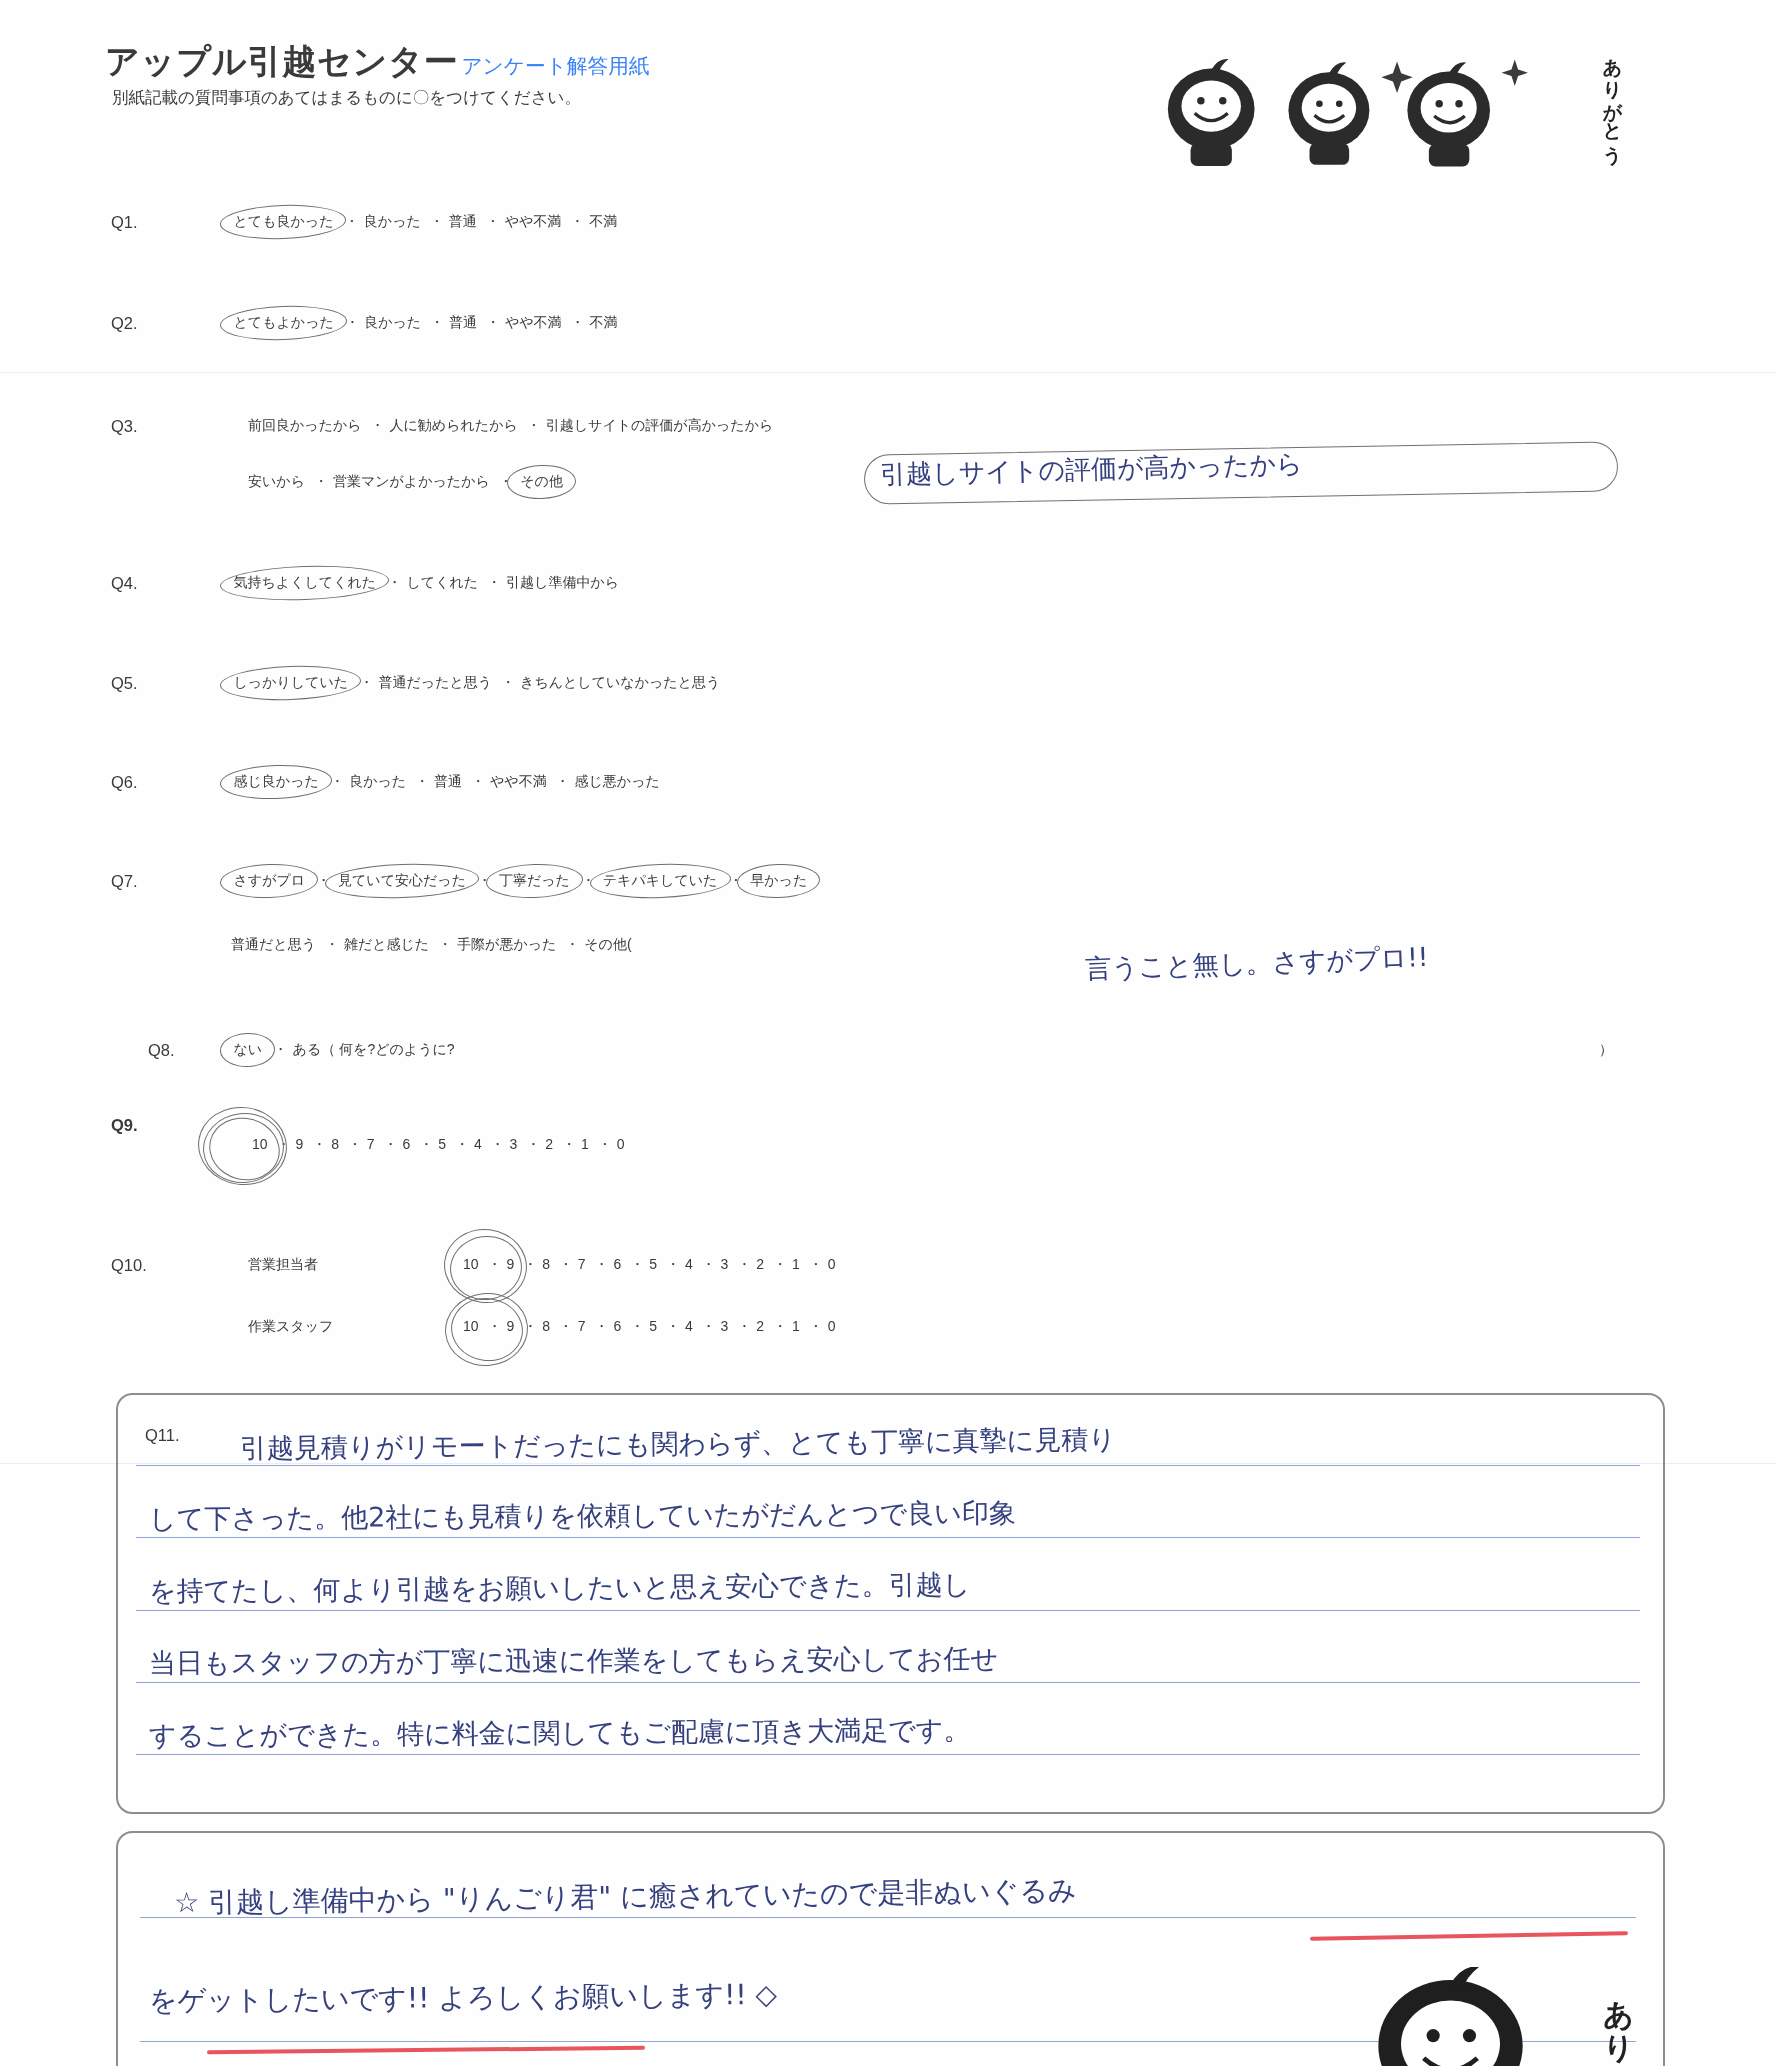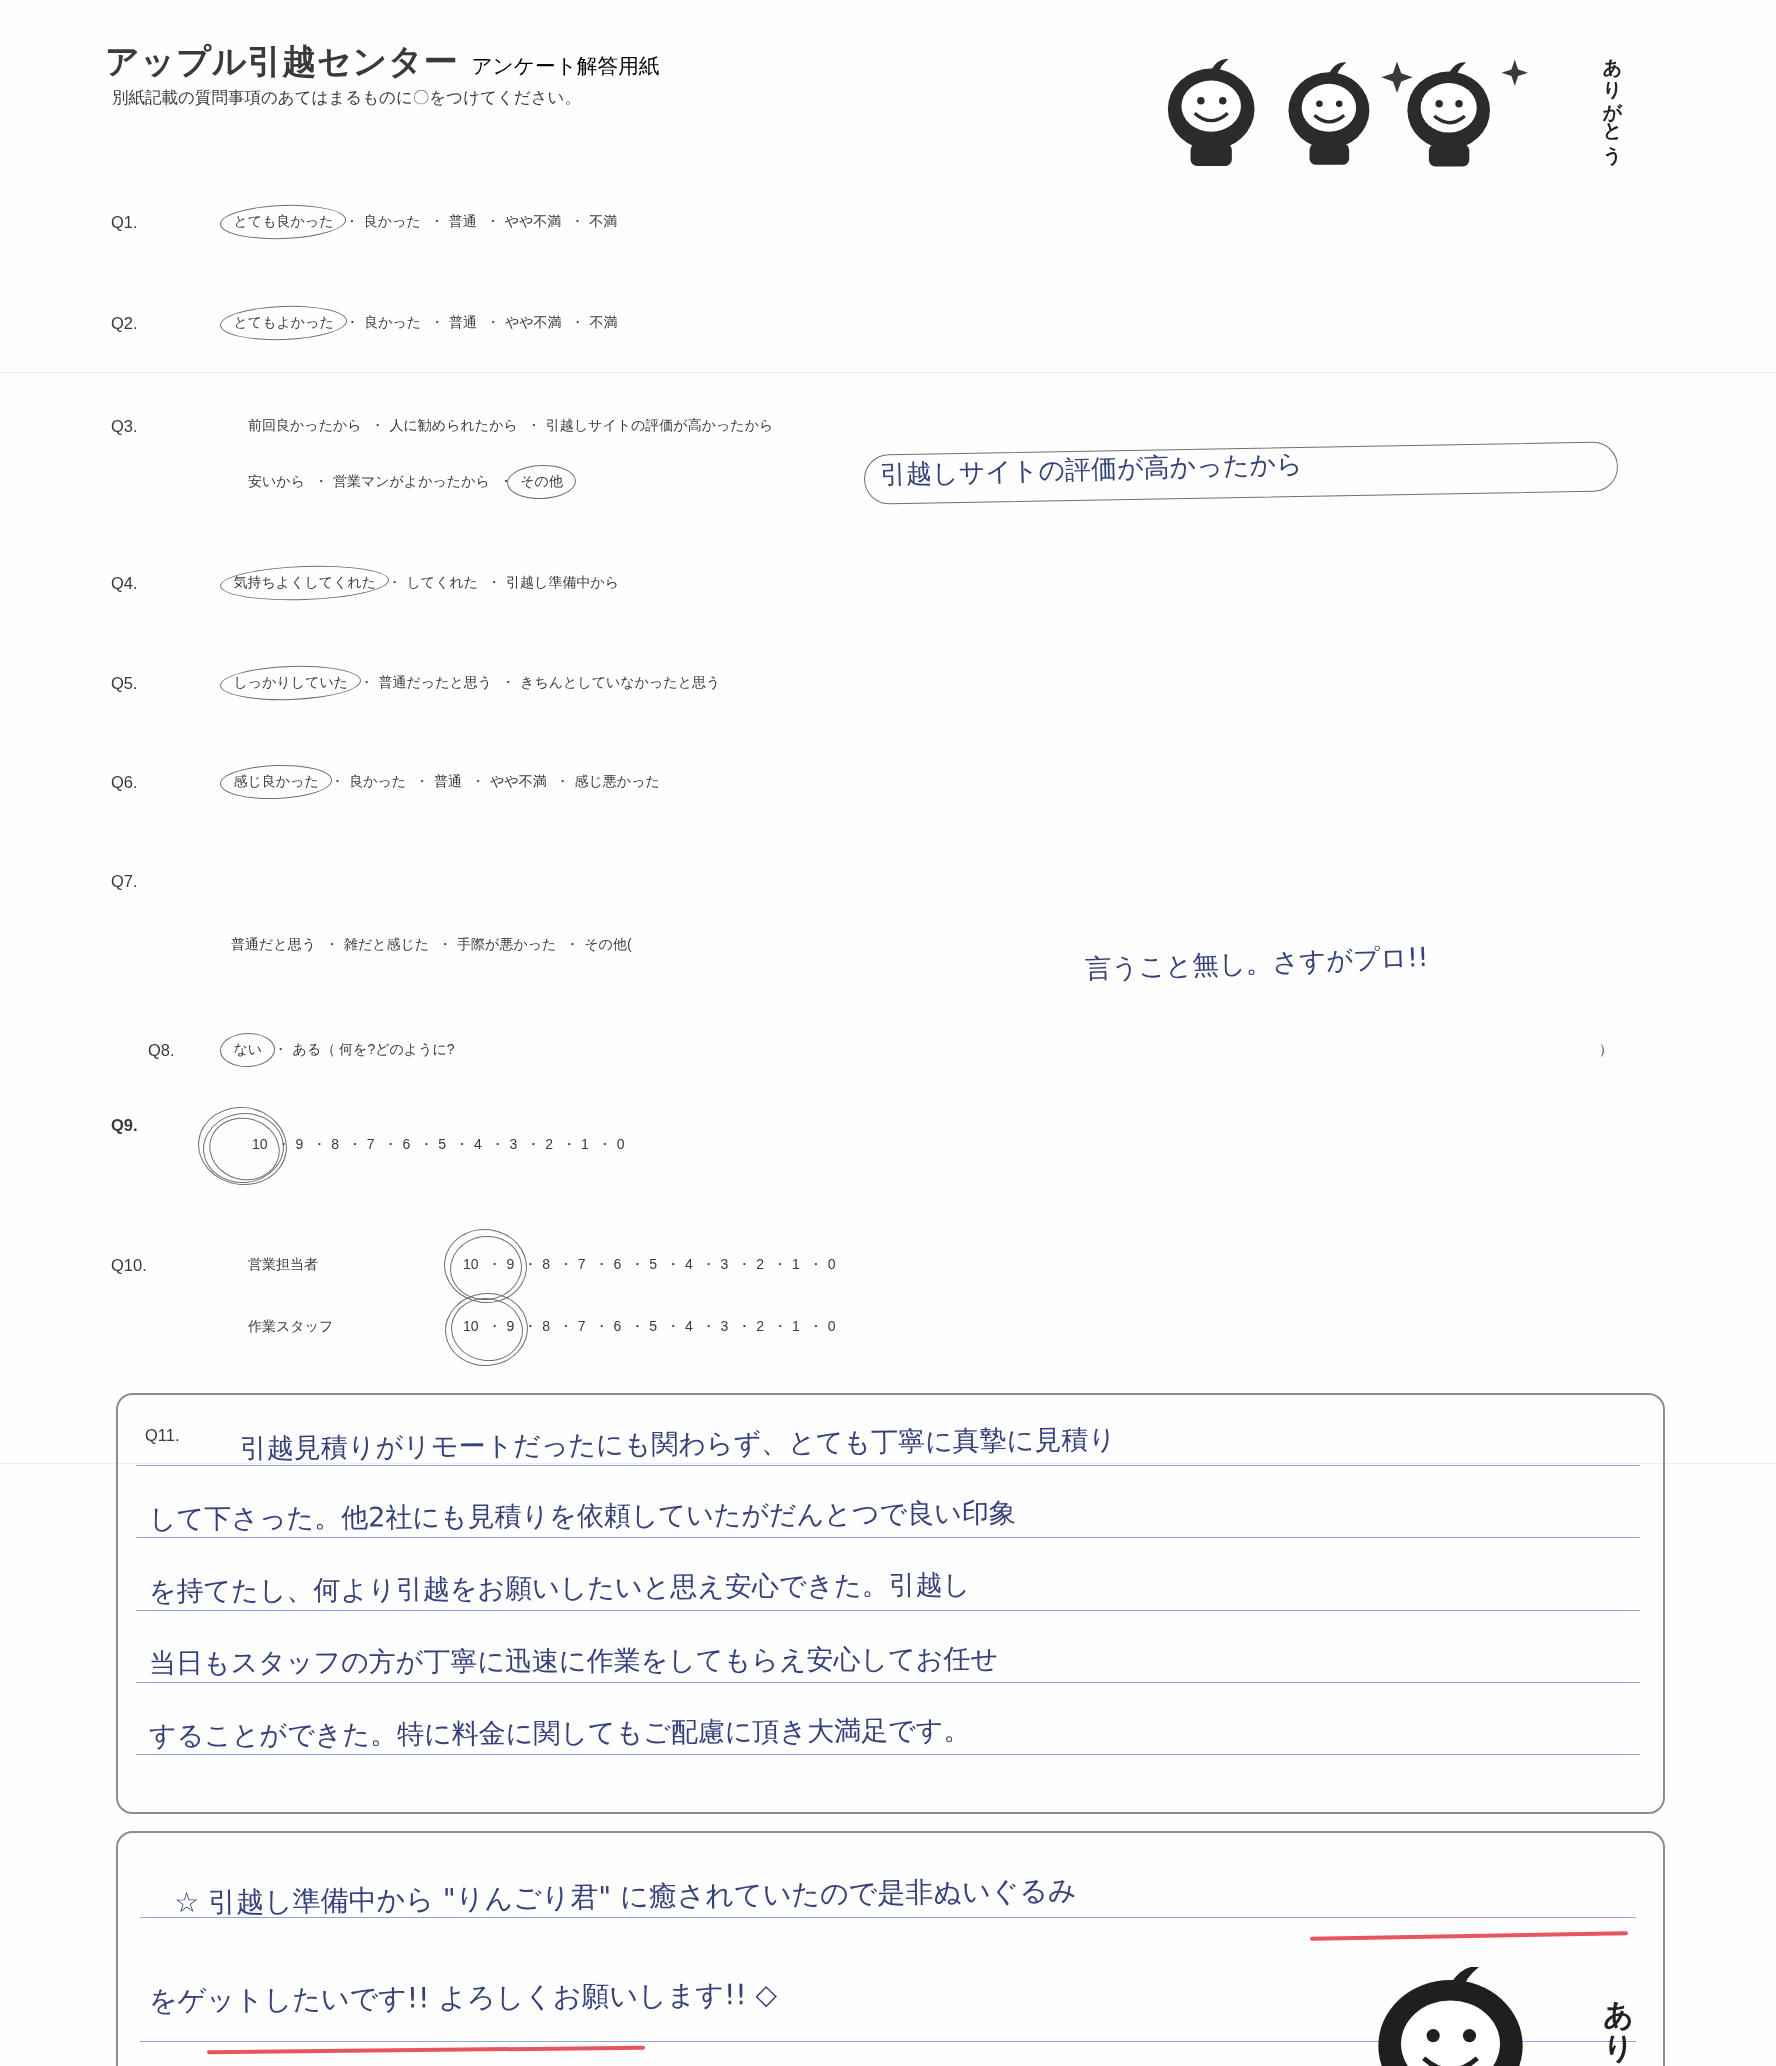--- a/index.html
+++ b/index.html
@@ -17,21 +17,21 @@
     background:#fefefe;
   }
   
   .scanline{position:absolute;left:0;right:0;height:0.4px;background:#e9eef2;}
   .title-block{position:absolute;left:105px;top:39px;}
   .brand{
     font-size:34px;font-weight:bold;letter-spacing:0.8px;color:#3a3a3a;
     display:inline-block;
   }
   .subtitle{
-    font-size:20.7px;color:#000000;display:inline-block;margin-left:11px;
+    font-size:20.7px;color:#3b82f6;display:inline-block;margin-left:1px;
   }
   .instruction{
     position:absolute;left:112px;top:87px;font-size:16.5px;color:#3a3a3a;
   }
   .q-row{position:absolute;font-size:14px;color:#3a3a3a;white-space:nowrap;}
   .q-label{position:absolute;font-size:16.5px;color:#3a3a3a;}
   .sep{display:inline-block;padding:0 5px;color:#3a3a3a;}
   
   .circled{position:relative;display:inline-block;padding:0 2.5px;}
   .circled::after{
@@ -161,20 +161,27 @@
   <div class="q-label" style="left:111px;top:773px;text-align:center;">Q6.</div>
   <div class="q-row" style="left:231px;top:773px;">
     <span class="circled">感じ良かった</span>
     <span class="sep">・</span><span>良かった</span>
     <span class="sep">・</span><span>普通</span>
     <span class="sep">・</span><span>やや不満</span>
     <span class="sep">・</span><span>感じ悪かった</span>
   </div>
 
   <div class="q-label" style="left:111px;top:872px;">Q7.</div>
+  <div class="q-row" style="left:231px;top:872px;">
+    <span class="circled">さすがプロ</span>
+    <span class="sep">・</span><span class="circled">見ていて安心だった</span>
+    <span class="sep">・</span><span class="circled">丁寧だった</span>
+    <span class="sep">・</span><span class="circled">テキパキしていた</span>
+    <span class="sep">・</span><span class="circled">早かった</span>
+  </div>
   <div class="q-row" style="left:231px;top:936px;">
     <span>普通だと思う</span>
     <span class="sep">・</span><span>雑だと感じた</span>
     <span class="sep">・</span><span>手際が悪かった</span>
     <span class="sep">・</span><span>その他(</span>
   </div>
   <div class="hw" style="left:1085px;top:946px;font-size:26.4px;transform:rotate(-2deg);">言うこと無し。さすがプロ!!</div>
 
   <div class="q-label" style="left:111px;top:1041px;margin-left:37px;">Q8.</div>
   <div class="q-row" style="left:231px;top:1041px;">

